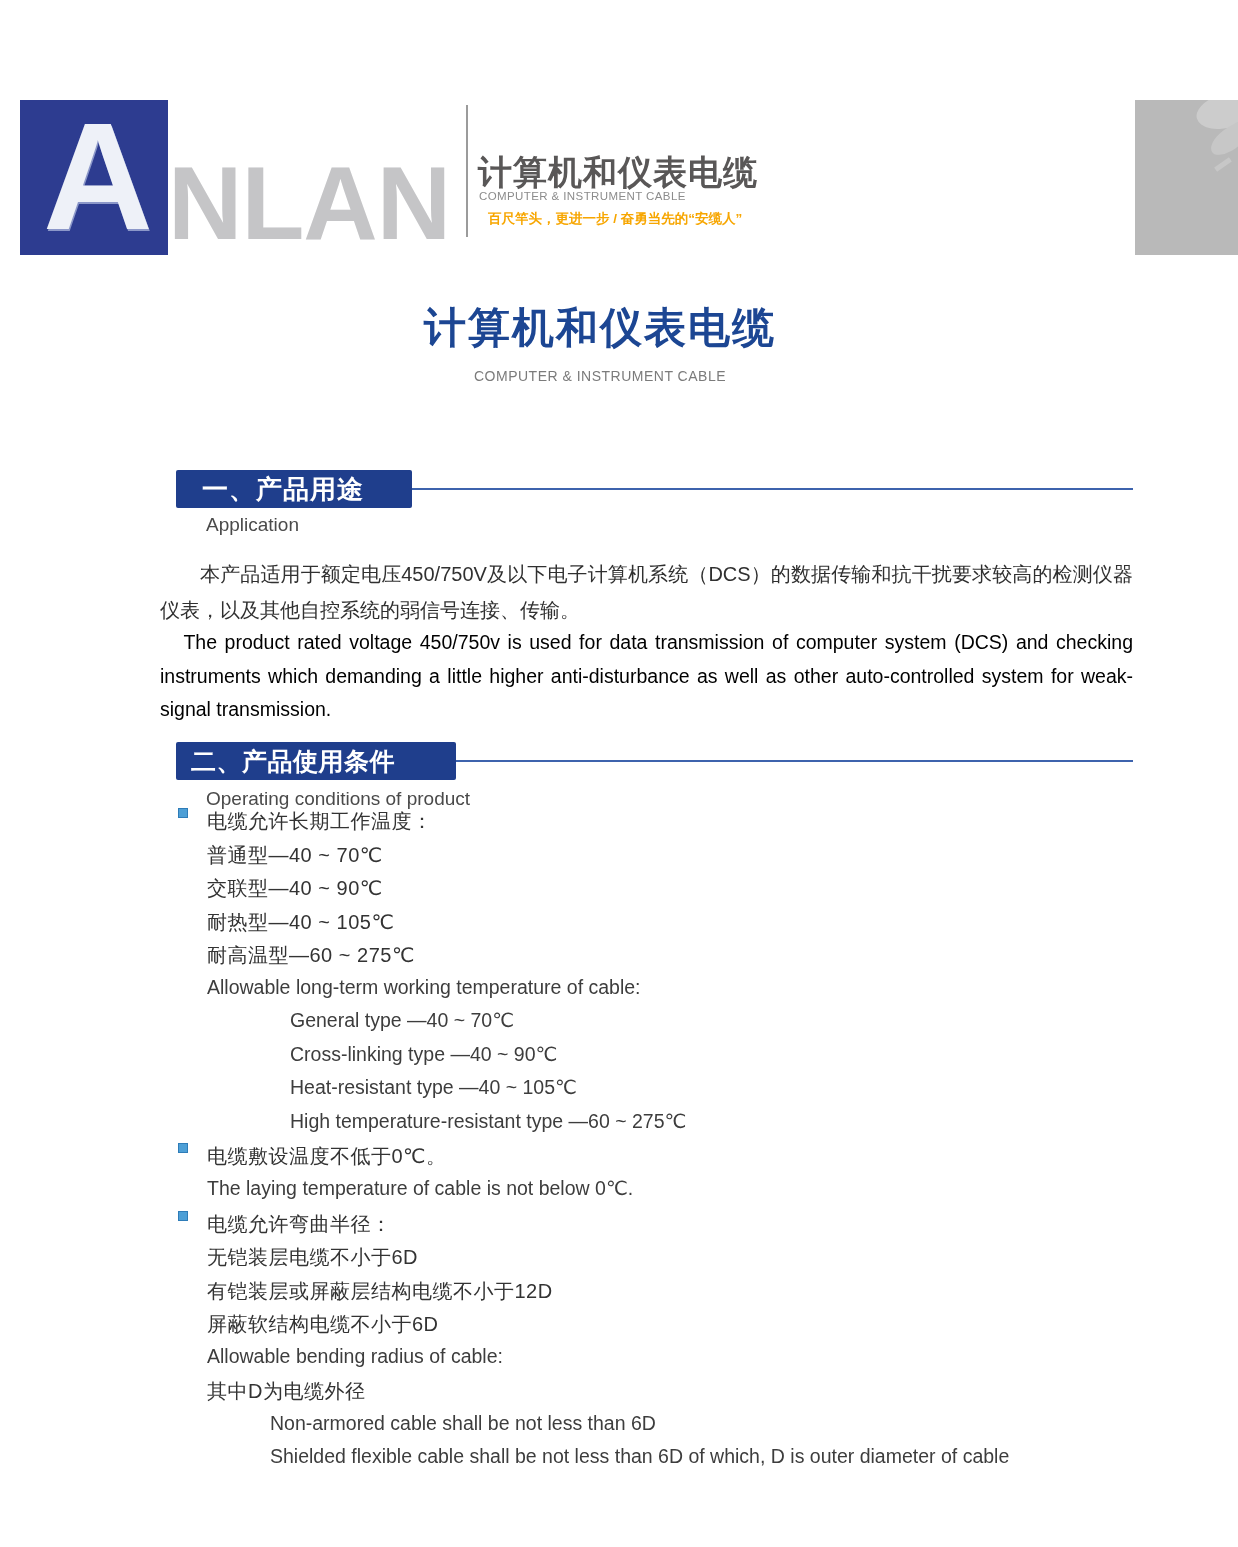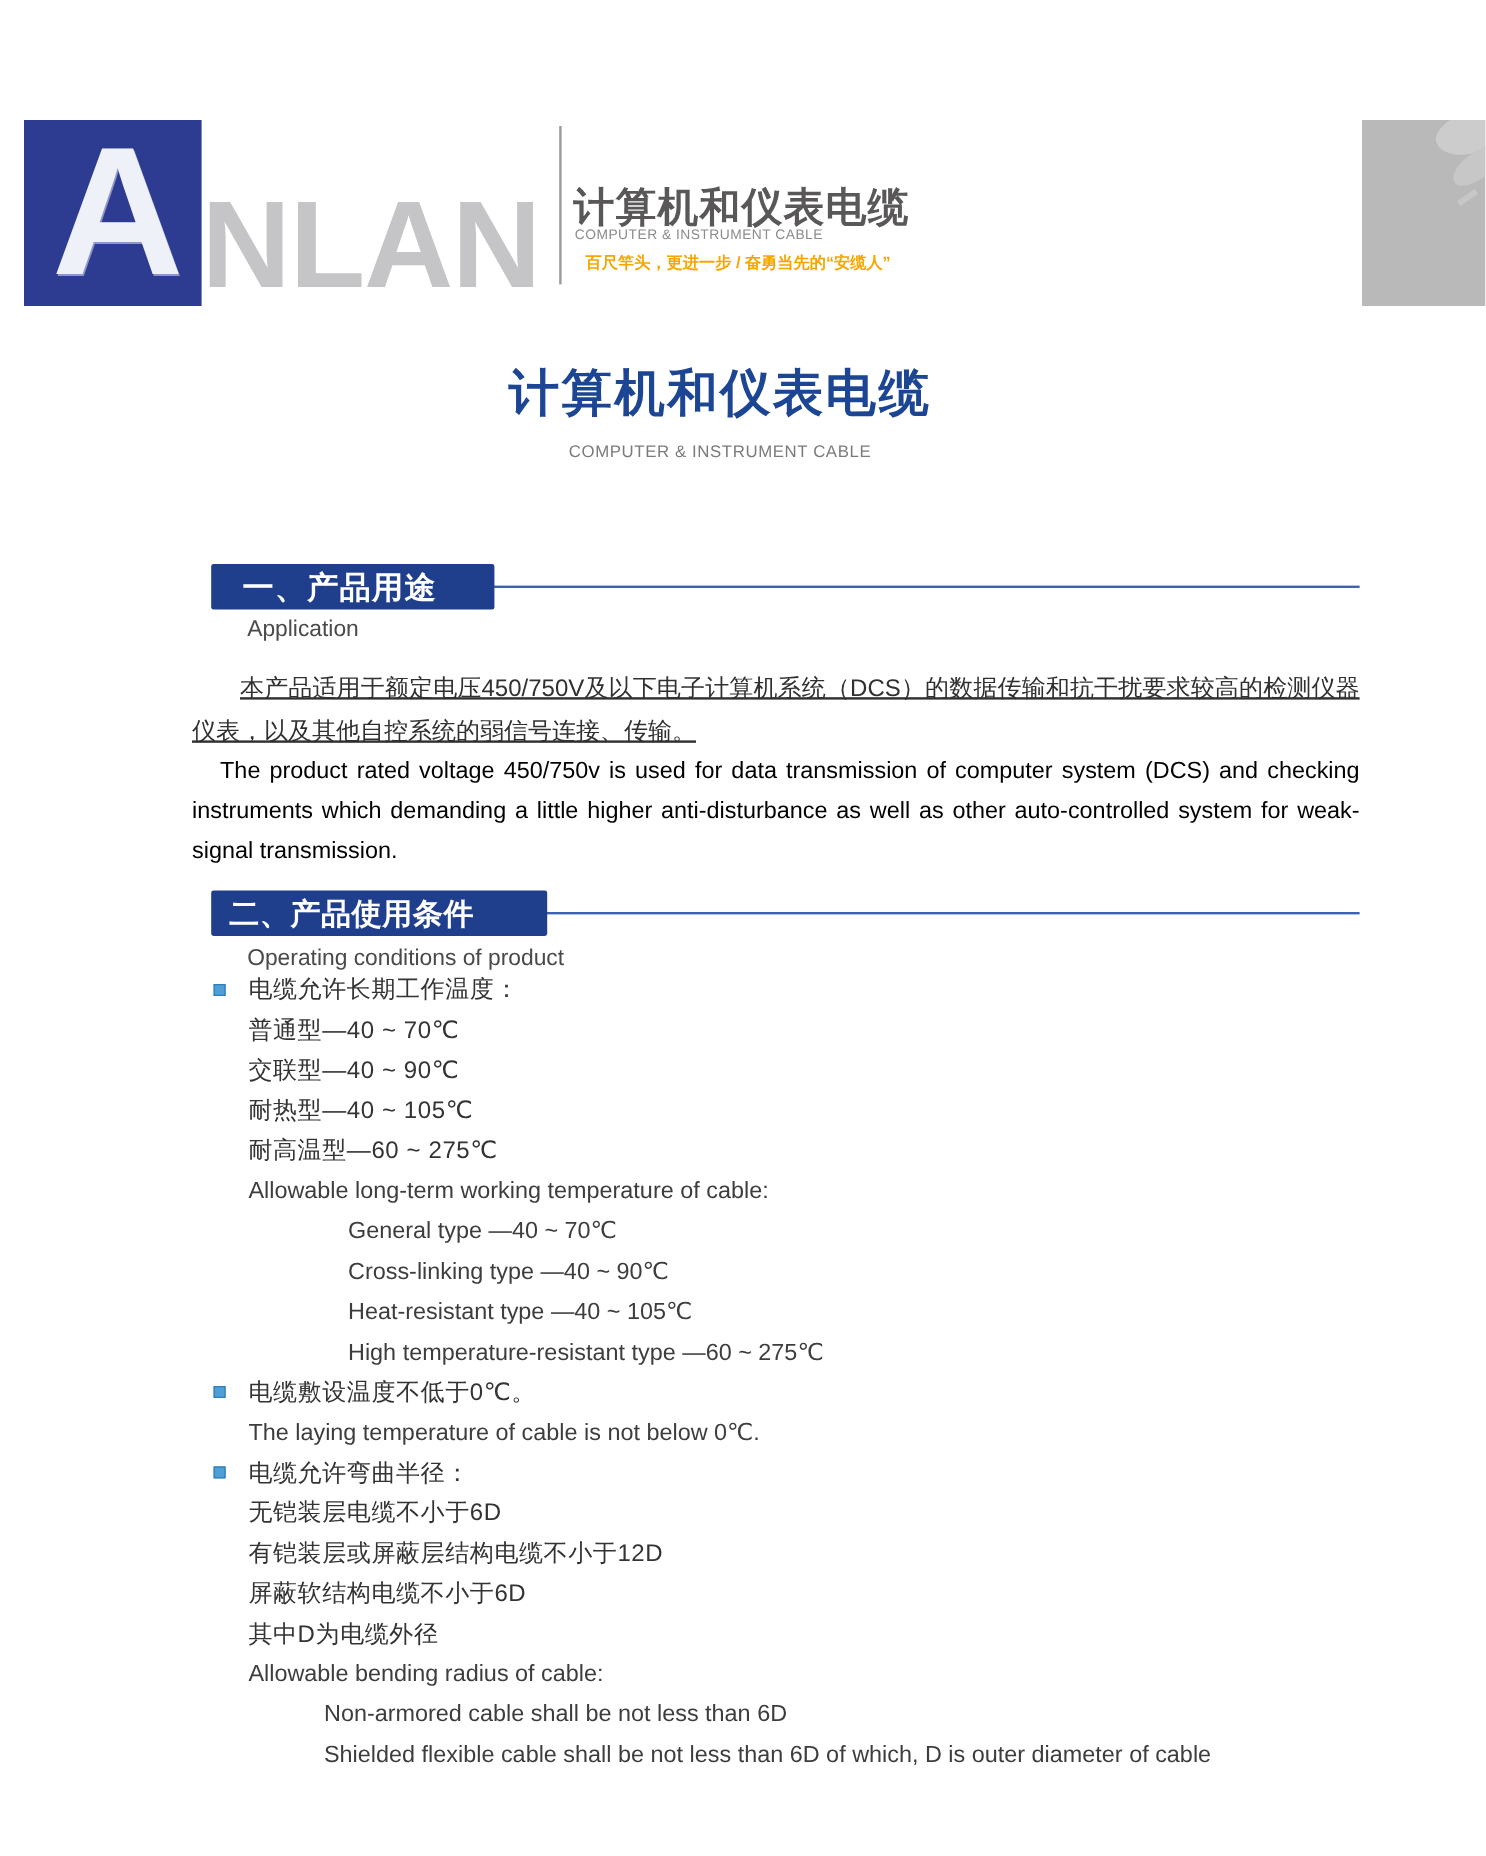--- a/index.html
+++ b/index.html
@@ -41,26 +41,26 @@
   .sec-bar { position:absolute; left:176px; height:38px; background:#1f3e8c; color:#ffffff;
              display:flex; align-items:center; border-radius:2px; }
   .bar1 { top:470px; width:236px; padding-left:26px; font-size:26px; font-weight:700; letter-spacing:1px; }
   .bar2 { top:742px; width:280px; padding-left:15px; font-size:25px; font-weight:700; letter-spacing:0.5px; }
   .sec-sub { position:absolute; left:206px; font-size:19px; color:#4a4a4a; }
   .sub1 { top:514px;text-align:right; }
   .sub2 { top:788px; }
 
   
   .para { position:absolute; left:160px; width:973px; text-align:justify; }
-  .para-cn { top:556px; font-size:20px; line-height:36px; text-indent:2em; color:#303030;text-decoration:underline; }
+  .para-cn { top:556px; font-size:20px; line-height:36px; text-indent:2em; color:#303030; }
   .para-en { top:626px; font-size:19.5px; line-height:33.5px; text-indent:1.2em; color:#000000; }
 
   
   .cond-list { position:absolute; left:160px; top:808px; width:973px; }
-  .line { height:33.55px; display:flex; align-items:center; font-size:20px; color:#333333; }
+  .line { height:33.55px; display:flex; font-size:20px; color:#333333; }
   .line.cn { letter-spacing:0.5px; }
   .line.en { font-size:19.5px; color:#3d3d3d; }
   .l-plain { padding-left:47px; }
   .l-ind2  { padding-left:130px; }
   .l-ind3  { padding-left:110px; }
   .l-bullet { padding-left:18px; }
   .sq { width:10px; height:10px; background:#4d9fd6; border:1px solid #2e7cb8; margin-right:19px; flex:0 0 auto; }
 </style>
 </head>
 <body>
@@ -145,25 +145,25 @@
     </div>
     <div class="line cn l-plain">
         <span>无铠装层电缆不小于6D</span>
       </div>
     <div class="line cn l-plain">
         <span>有铠装层或屏蔽层结构电缆不小于12D</span>
       </div>
     <div class="line cn l-plain">
         <span>屏蔽软结构电缆不小于6D</span>
       </div>
+    <div class="line en l-plain">
+        <span>Allowable bending radius of cable:</span>
+      </div>
     <div class="line cn l-plain">
         <span>其中D为电缆外径</span>
-      </div>
-    <div class="line en l-plain">
-        <span>Allowable bending radius of cable:</span>
       </div>
     <div class="line en l-ind3">
         <span>Non-armored cable shall be not less than 6D</span>
       </div>
     <div class="line en l-ind3">
         <span>Shielded flexible cable shall be not less than 6D of which, D is outer diameter of cable</span>
       </div>
   </div>
 
 </div>

